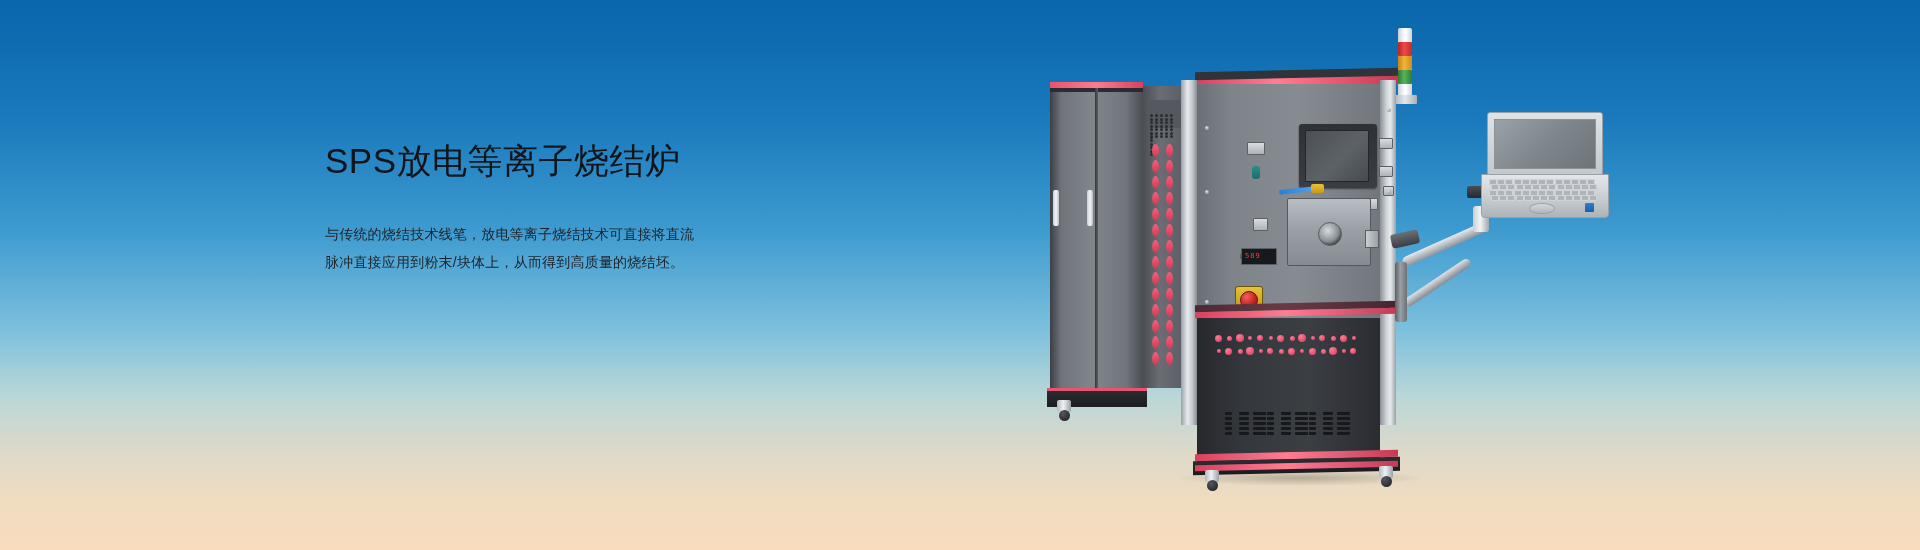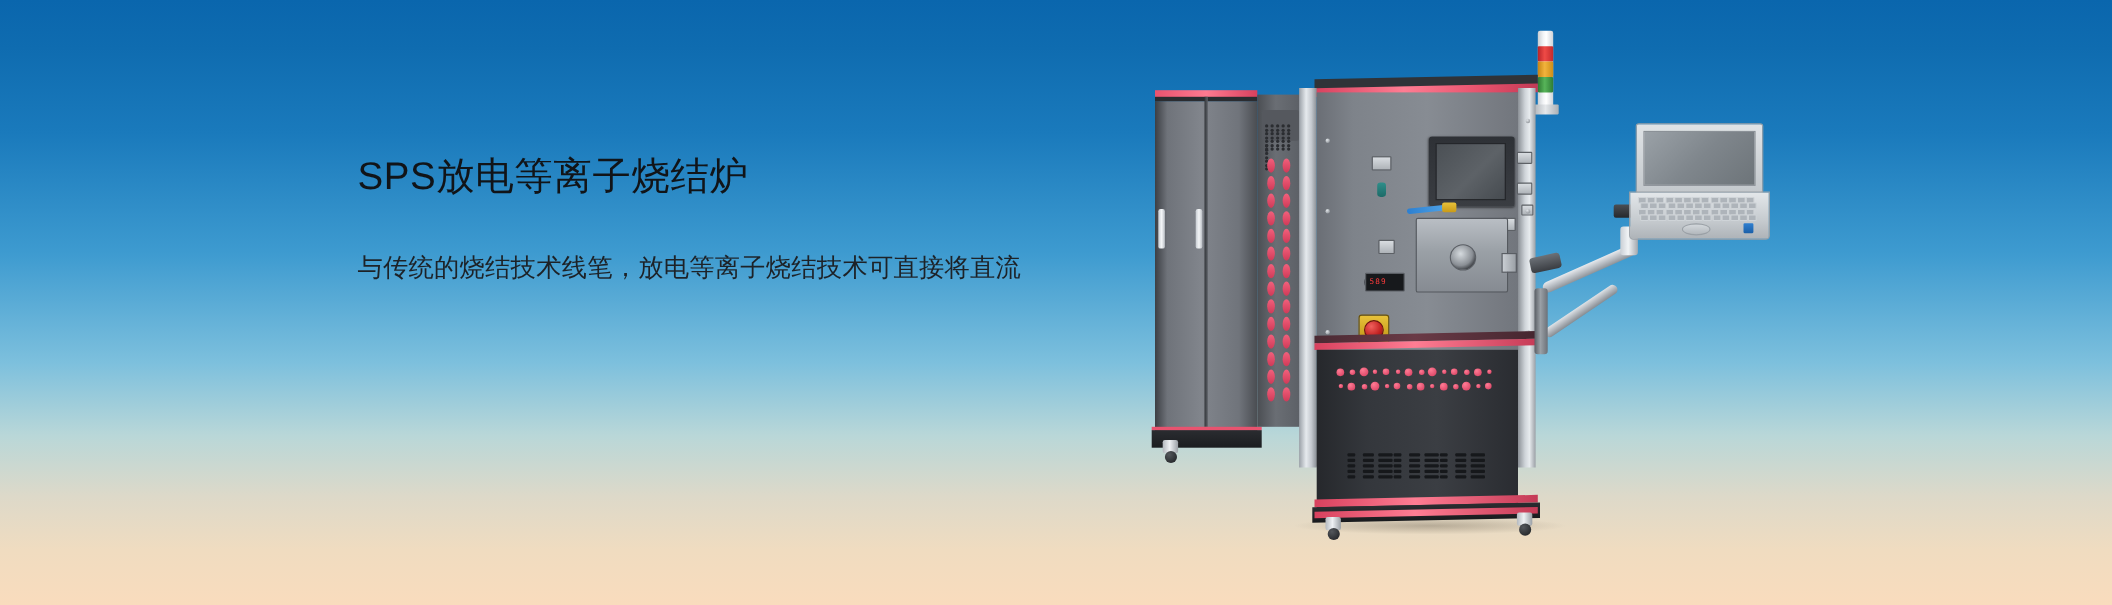--- a/index.html
+++ b/index.html
@@ -38,21 +38,21 @@
   .headline {
     font-size: 35px;
     font-weight: 400;
     color: #111418;
     letter-spacing: 0.5px;
     line-height: 1.2;
     margin: 0 0 38px 0;
     white-space: nowrap;
   }
   .subcopy {
-    font-size: 23px;
+    font-size: 14px;
     font-weight: 400;
     color: #1d2227;
     line-height: 2.0;
     margin: 0;
     letter-spacing: 0.2px;
   }
   .subcopy .ln { display: block; white-space: nowrap; }
 
   
   .photo {
@@ -348,20 +348,21 @@
 </style>
 </head>
 <body>
 
 <div class="banner">
 
   <div class="copy">
     <h1 class="headline">SPS放电等离子烧结炉</h1>
     <p class="subcopy">
       <span class="ln">与传统的烧结技术线笔，放电等离子烧结技术可直接将直流</span>
+      <span class="ln">脉冲直接应用到粉末/块体上，从而得到高质量的烧结坯。</span>
     </p>
   </div>
 
   <div class="photo">
 
     <div class="shadow"></div>
 
     <div class="lamp">
       <div class="lamp-seg lamp-red"></div>
       <div class="lamp-seg lamp-amber"></div>

